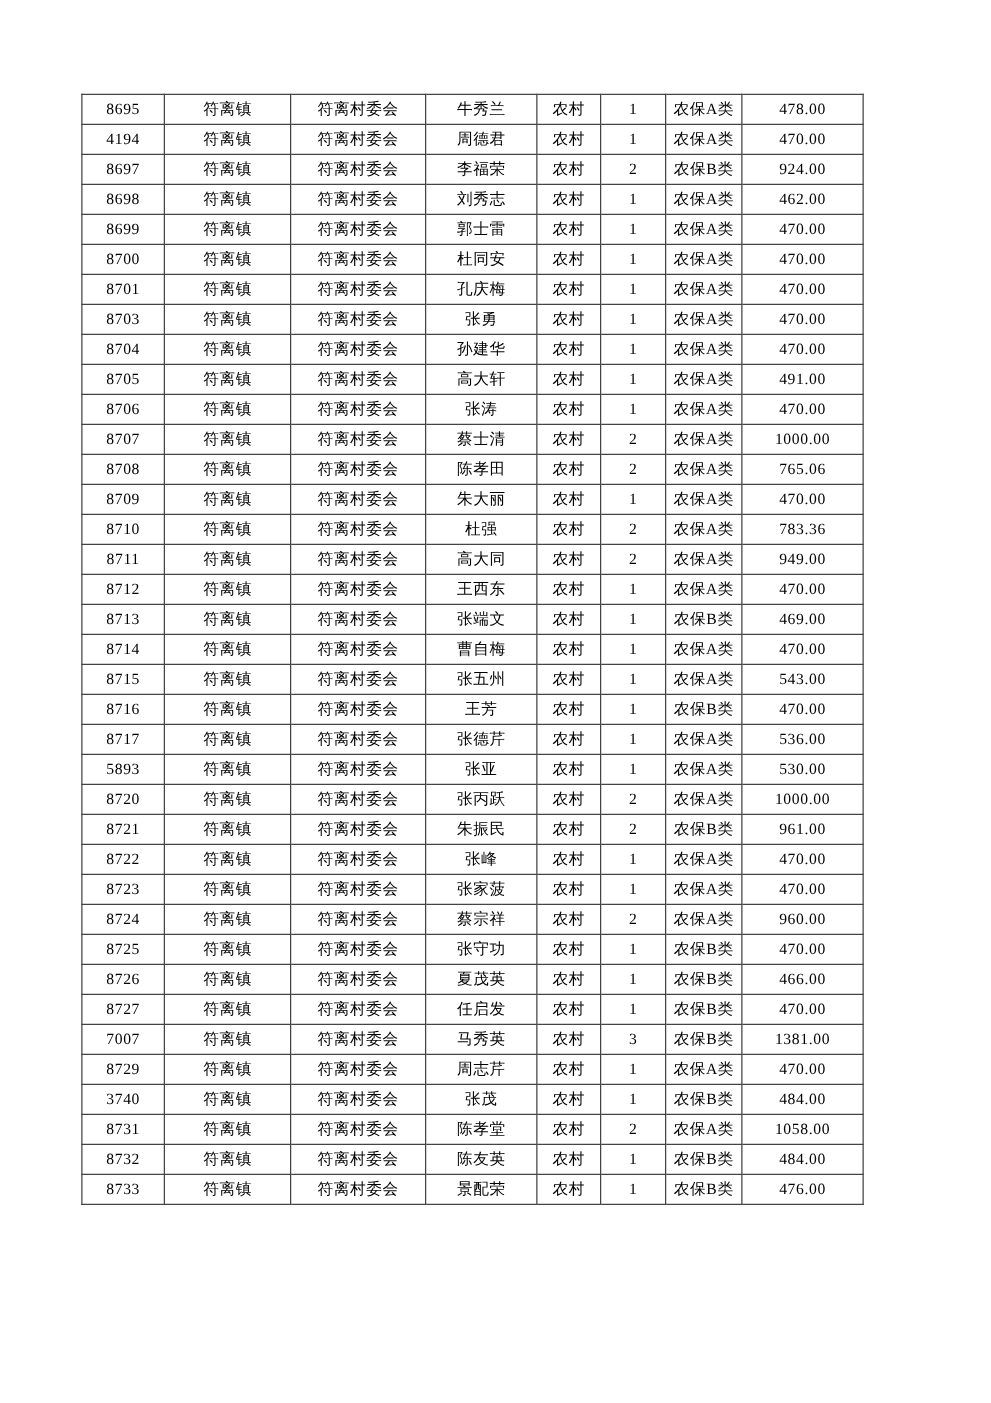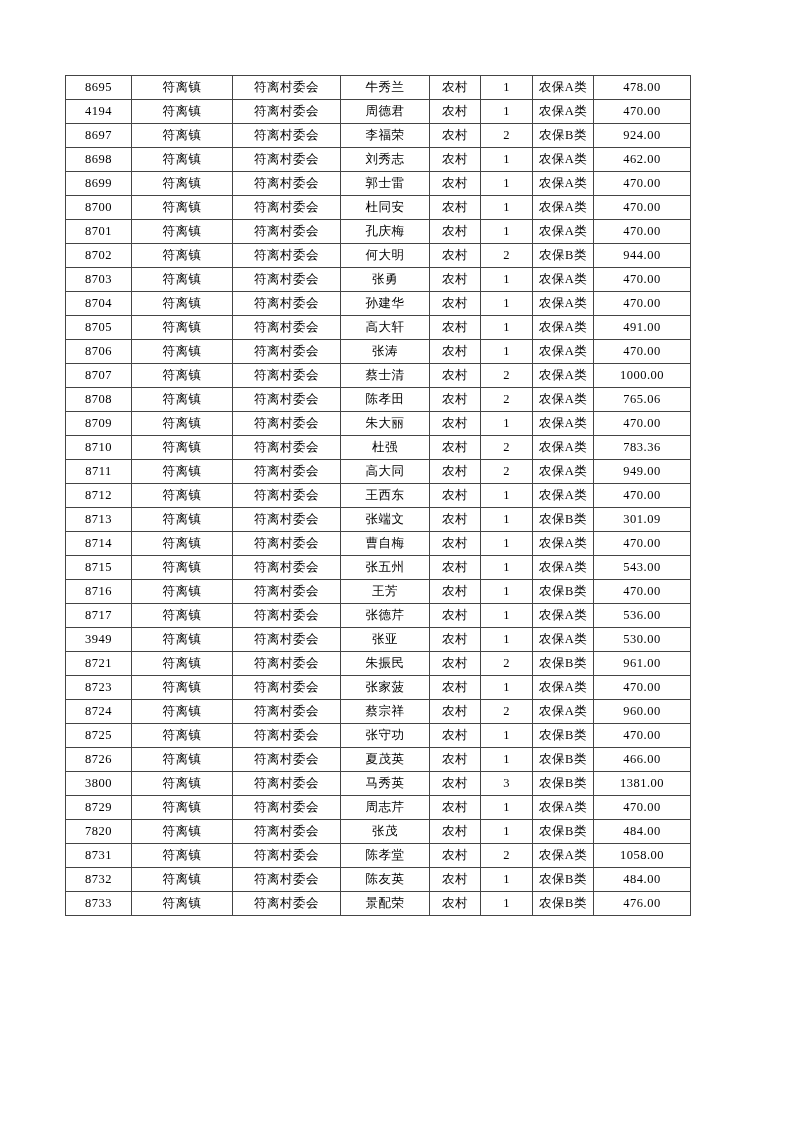--- a/index.html
+++ b/index.html
@@ -124,30 +124,20 @@
           <td>8701</td>
           <td>符离镇</td>
           <td>符离村委会</td>
           <td>孔庆梅</td>
           <td>农村</td>
           <td>1</td>
           <td>农保A类</td>
           <td>470.00</td>
         </tr>
         <tr>
-          <td>8702</td>
-          <td>符离镇</td>
-          <td>符离村委会</td>
-          <td>何大明</td>
-          <td>农村</td>
-          <td>2</td>
-          <td>农保B类</td>
-          <td>944.00</td>
-        </tr>
-        <tr>
           <td>8703</td>
           <td>符离镇</td>
           <td>符离村委会</td>
           <td>张勇</td>
           <td>农村</td>
           <td>1</td>
           <td>农保A类</td>
           <td>470.00</td>
         </tr>
         <tr>
@@ -241,21 +231,21 @@
           <td>470.00</td>
         </tr>
         <tr>
           <td>8713</td>
           <td>符离镇</td>
           <td>符离村委会</td>
           <td>张端文</td>
           <td>农村</td>
           <td>1</td>
           <td>农保B类</td>
-          <td>301.09</td>
+          <td>469.00</td>
         </tr>
         <tr>
           <td>8714</td>
           <td>符离镇</td>
           <td>符离村委会</td>
           <td>曹自梅</td>
           <td>农村</td>
           <td>1</td>
           <td>农保A类</td>
           <td>470.00</td>
@@ -284,40 +274,60 @@
           <td>8717</td>
           <td>符离镇</td>
           <td>符离村委会</td>
           <td>张德芹</td>
           <td>农村</td>
           <td>1</td>
           <td>农保A类</td>
           <td>536.00</td>
         </tr>
         <tr>
-          <td>3949</td>
+          <td>5893</td>
           <td>符离镇</td>
           <td>符离村委会</td>
           <td>张亚</td>
           <td>农村</td>
           <td>1</td>
           <td>农保A类</td>
           <td>530.00</td>
         </tr>
         <tr>
+          <td>8720</td>
+          <td>符离镇</td>
+          <td>符离村委会</td>
+          <td>张丙跃</td>
+          <td>农村</td>
+          <td>2</td>
+          <td>农保A类</td>
+          <td>1000.00</td>
+        </tr>
+        <tr>
           <td>8721</td>
           <td>符离镇</td>
           <td>符离村委会</td>
           <td>朱振民</td>
           <td>农村</td>
           <td>2</td>
           <td>农保B类</td>
           <td>961.00</td>
         </tr>
         <tr>
+          <td>8722</td>
+          <td>符离镇</td>
+          <td>符离村委会</td>
+          <td>张峰</td>
+          <td>农村</td>
+          <td>1</td>
+          <td>农保A类</td>
+          <td>470.00</td>
+        </tr>
+        <tr>
           <td>8723</td>
           <td>符离镇</td>
           <td>符离村委会</td>
           <td>张家菠</td>
           <td>农村</td>
           <td>1</td>
           <td>农保A类</td>
           <td>470.00</td>
         </tr>
         <tr>
@@ -344,41 +354,51 @@
           <td>8726</td>
           <td>符离镇</td>
           <td>符离村委会</td>
           <td>夏茂英</td>
           <td>农村</td>
           <td>1</td>
           <td>农保B类</td>
           <td>466.00</td>
         </tr>
         <tr>
-          <td>3800</td>
+          <td>8727</td>
+          <td>符离镇</td>
+          <td>符离村委会</td>
+          <td>任启发</td>
+          <td>农村</td>
+          <td>1</td>
+          <td>农保B类</td>
+          <td>470.00</td>
+        </tr>
+        <tr>
+          <td>7007</td>
           <td>符离镇</td>
           <td>符离村委会</td>
           <td>马秀英</td>
           <td>农村</td>
           <td>3</td>
           <td>农保B类</td>
           <td>1381.00</td>
         </tr>
         <tr>
           <td>8729</td>
           <td>符离镇</td>
           <td>符离村委会</td>
           <td>周志芹</td>
           <td>农村</td>
           <td>1</td>
           <td>农保A类</td>
           <td>470.00</td>
         </tr>
         <tr>
-          <td>7820</td>
+          <td>3740</td>
           <td>符离镇</td>
           <td>符离村委会</td>
           <td>张茂</td>
           <td>农村</td>
           <td>1</td>
           <td>农保B类</td>
           <td>484.00</td>
         </tr>
         <tr>
           <td>8731</td>

